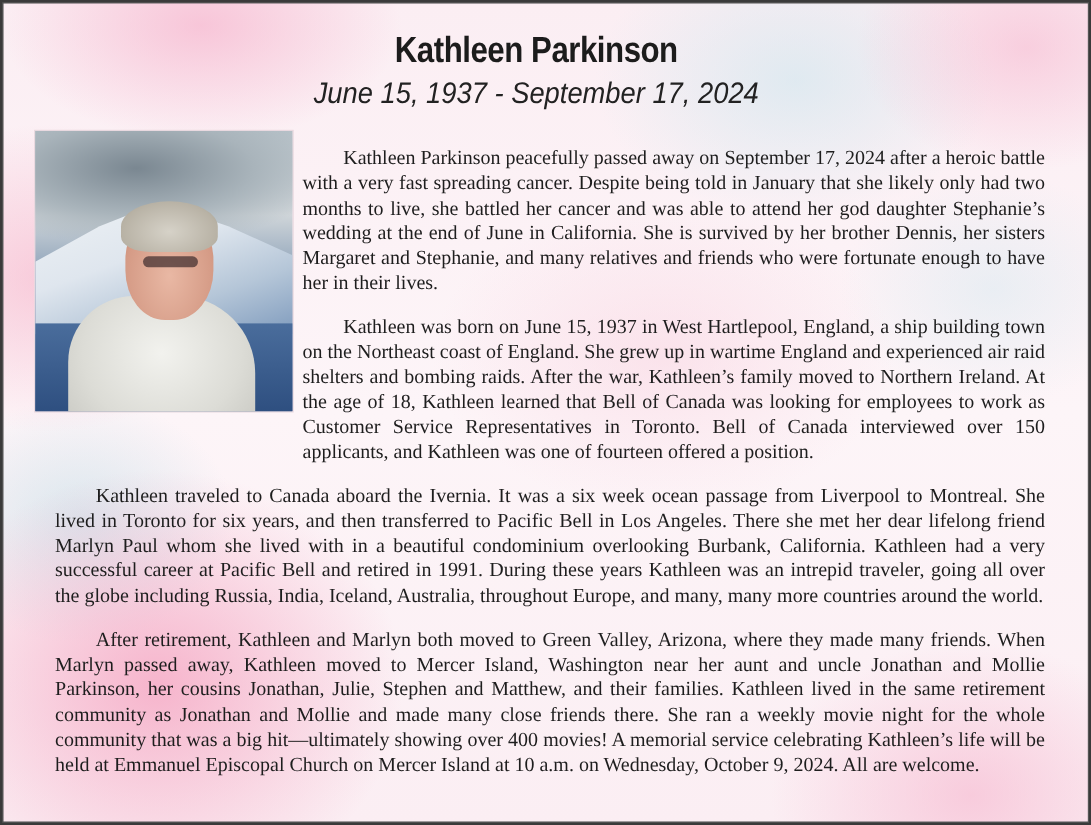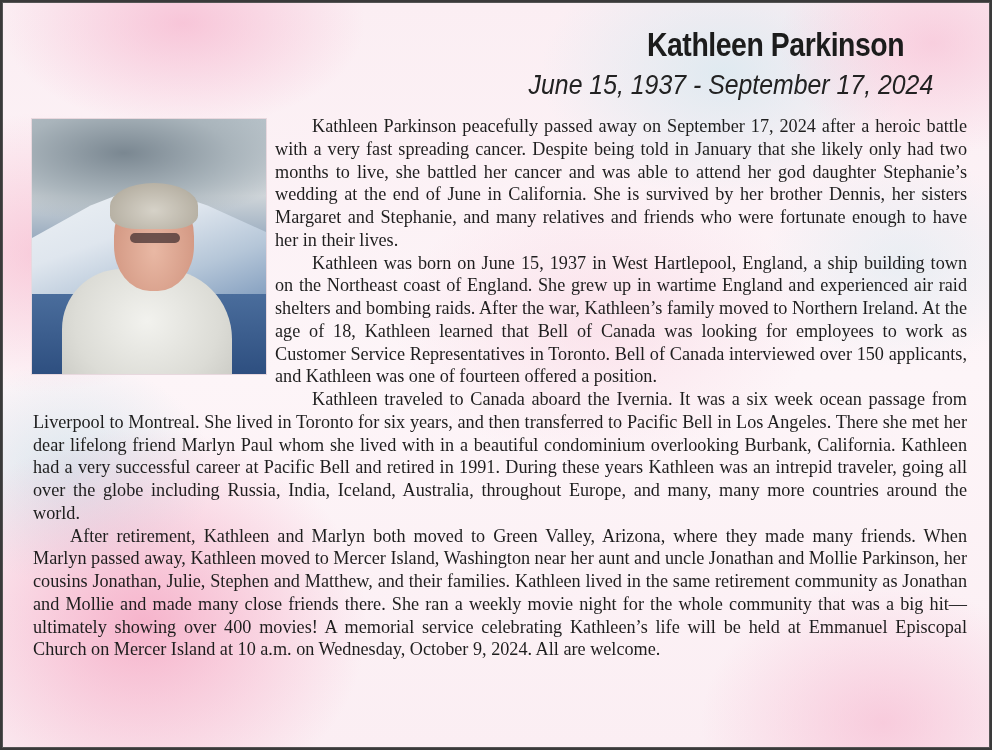--- a/index.html
+++ b/index.html
@@ -20,21 +20,21 @@
         radial-gradient(ellipse 260px 150px at 180px 20px, rgba(246,180,205,0.7), rgba(255,255,255,0) 70%),
         radial-gradient(ellipse 220px 160px at 930px 40px, rgba(246,180,205,0.55), rgba(255,255,255,0) 70%),
         radial-gradient(ellipse 260px 180px at 720px 70px, rgba(205,230,238,0.6), rgba(255,255,255,0) 70%),
         radial-gradient(ellipse 260px 200px at 880px 720px, rgba(246,180,205,0.6), rgba(255,255,255,0) 70%),
         radial-gradient(ellipse 300px 200px at 600px 320px, rgba(248,205,220,0.45), rgba(255,255,255,0) 70%),
         radial-gradient(ellipse 200px 150px at 900px 260px, rgba(205,230,238,0.4), rgba(255,255,255,0) 70%),
         linear-gradient(180deg, #fbeef3 0%, #fdf5f8 50%, #fbeef3 100%);
     }
     .header {
       position: absolute; left: 0; right: 17px; top: 22px;
-      text-align: right;
+      text-align: center;
     }
     .name {
       font-family: "Liberation Sans", sans-serif;
       font-weight: bold;
       font-size: 33px;
       letter-spacing: -0.5px;
       color: #1c1c1c;
       line-height: 40px;
       transform: scaleX(0.86);
     }
@@ -92,21 +92,21 @@
       font-family: "Liberation Serif", serif;
       font-size: 18.2px;
       line-height: 22.75px;
       color: #1e1e1e;
       text-align: justify;
     }
     .float-spacer {
       float: left; width: 242px; height: 290px;
     }
     .body-text p {
-      margin: 0;
+      margin: 17px;
       text-indent: 37px;
     }
   </style>
 </head>
 <body>
 
 <div class="frame">
 
   <div class="header">
     <div class="name">Kathleen Parkinson</div>

